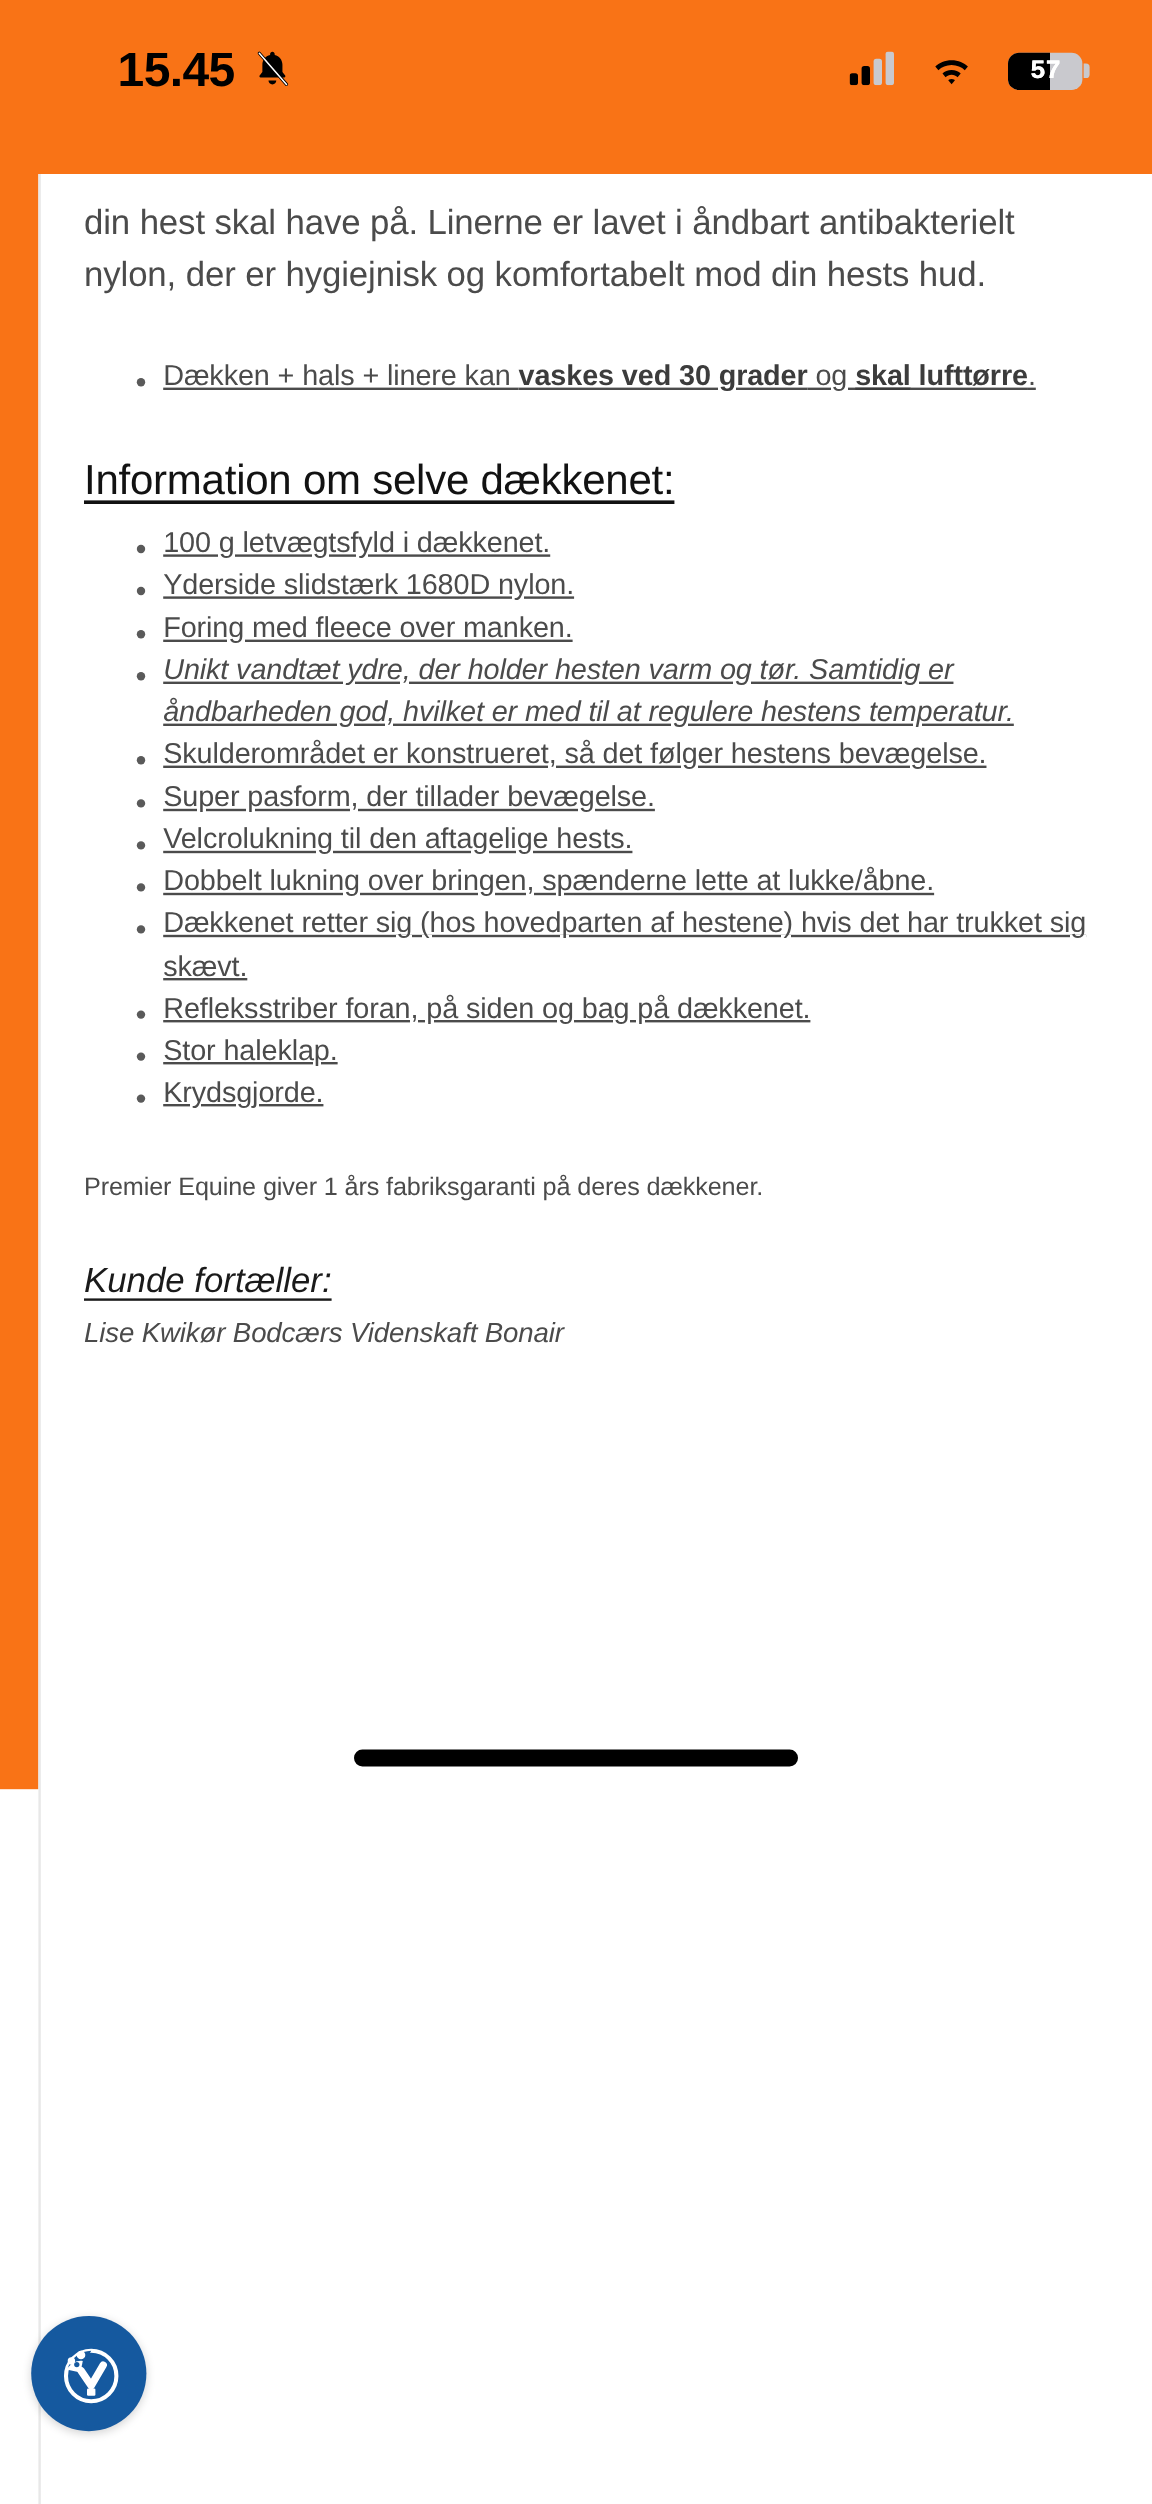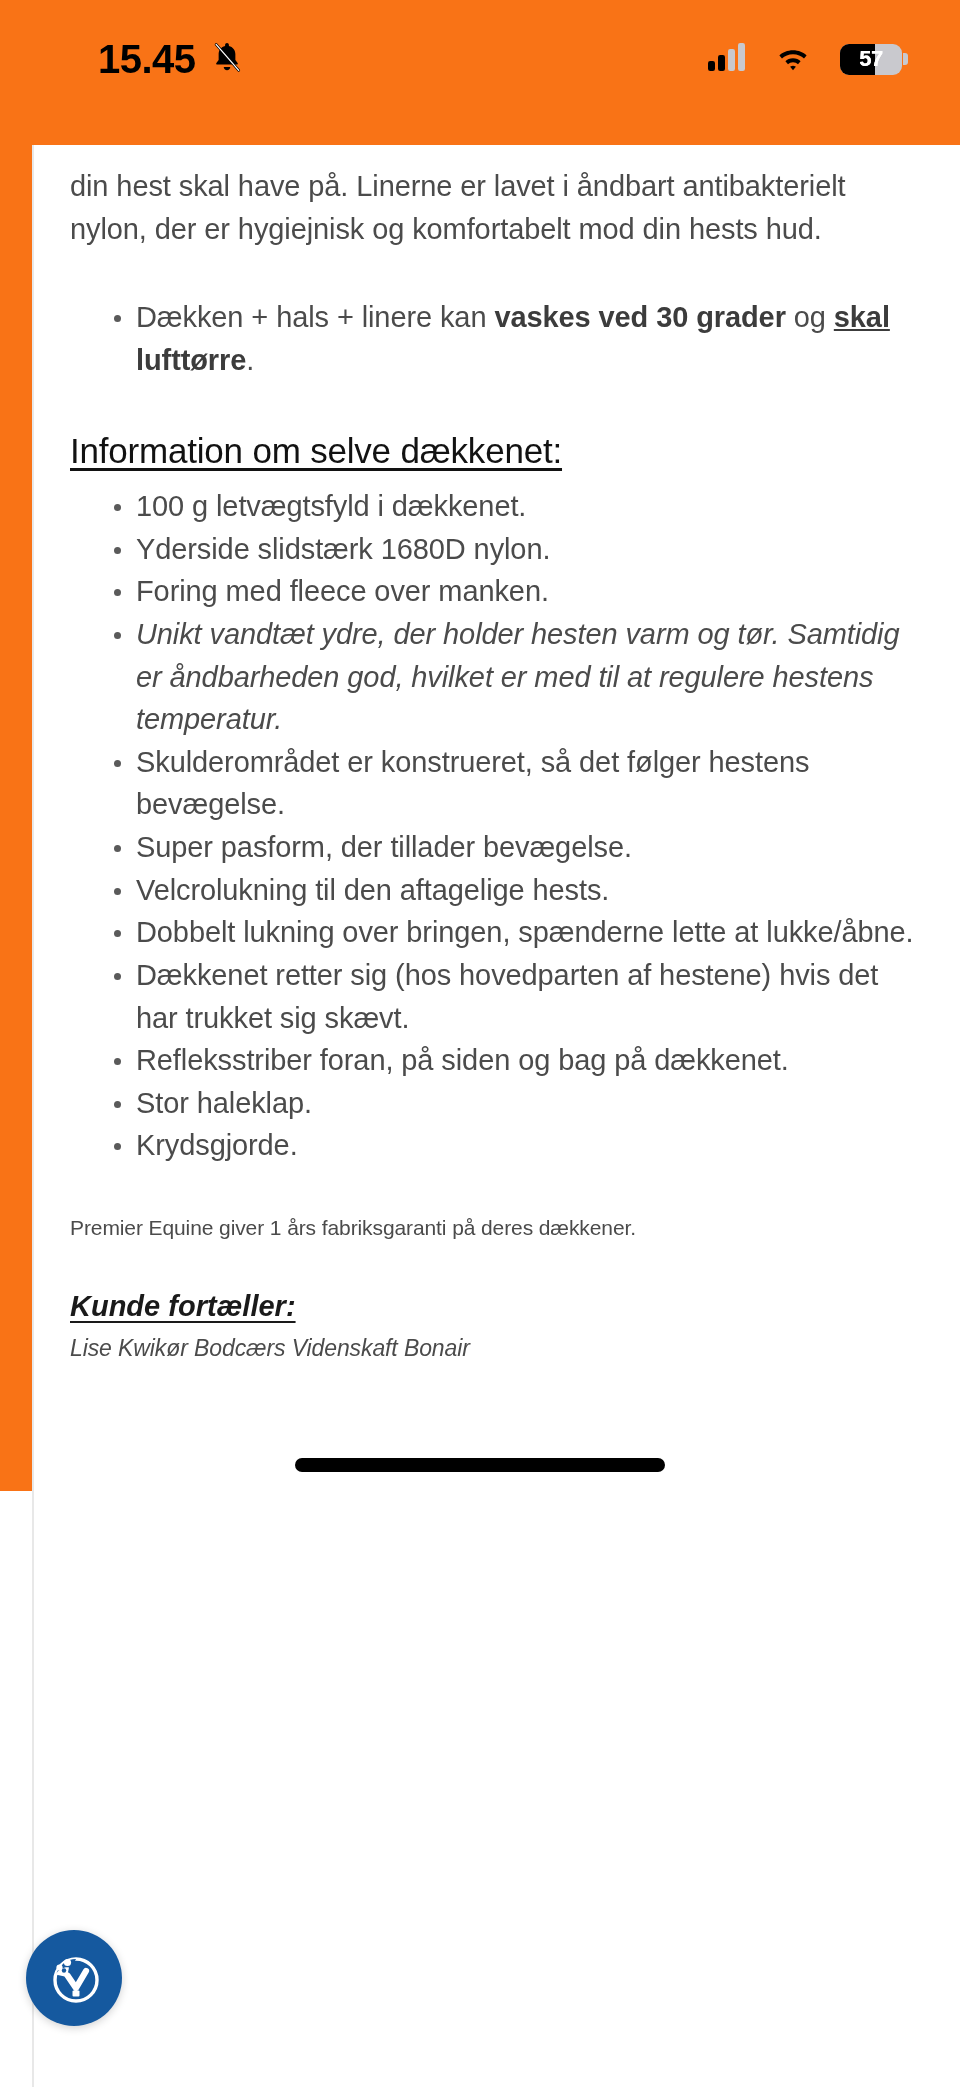--- a/index.html
+++ b/index.html
@@ -15,21 +15,21 @@
   .statusbar{
     position:absolute; top:0; left:0; width:960px; height:118px;
     display:flex; align-items:center; justify-content:space-between;
     padding:0 58px 0 98px;
   }
   .sb-left{ display:flex; align-items:center; gap:14px; }
   .sb-time{
     font-size:40px; font-weight:700; color:#000;
     letter-spacing:-0.5px; line-height:1;
   }
-  .sb-right{ display:flex; align-items:center; gap:28px; }
+  .sb-right{ display:flex; align-items:center; gap:28px;font-family:Liberation Mono, monospace; }
 
   .bell-icon{ display:block; }
   .signal-icon{ display:block; }
   .wifi-icon{ display:block; }
 
   
   .battery{
     position:relative; width:62px; height:31px;
     border-radius:9px; background:#c9c9ce; overflow:visible;
   }
@@ -63,22 +63,23 @@
 
   .para{
     color:#4b4b4b; font-size:29px; line-height:1.47;
     margin:0 0 0 0; letter-spacing:-0.1px;
   }
   .para.top{ padding-top:4px; }
 
   ul.bullets{ list-style:none; margin:0; padding:0; }
   ul.bullets > li{
     position:relative; padding-left:66px;
-    color:#4b4b4b; font-size:29px; line-height:1.47;
+    color:#4b4b4b; font-size:24px; line-height:1.47;
     letter-spacing:-0.1px;
+    text-decoration:underline;
   }
   ul.bullets > li::before{
     content:""; position:absolute; left:44px; top:19px;
     width:7px; height:7px; border-radius:50%; background:#5a5a5a;
   }
   li.italic{ font-style:italic; }
 
   b, .b{ font-weight:700; color:#3c3c3c; }
   .bu{ font-weight:700; text-decoration:underline; color:#3c3c3c; }
 
@@ -91,21 +92,21 @@
 
   .spacer-lg{ height:46px; }
   .spacer-xs{ height:12px; }
 
   .closing{
     color:#4b4b4b; font-size:21px; line-height:1.47;
     letter-spacing:-0.1px;
   }
 
   .kunde{
-    font-size:29px; font-weight:700; font-style:italic;
+    font-size:29px; font-weight:400; font-style:italic;
     color:#1a1a1a; text-decoration:underline; text-underline-offset:5px;
     display:inline-block;
   }
   .kunde-sub{
     font-size:23px; font-style:italic; color:#4b4b4b;
     letter-spacing:-0.1px; white-space:nowrap;
   }
 
   
   .trust-badge{

